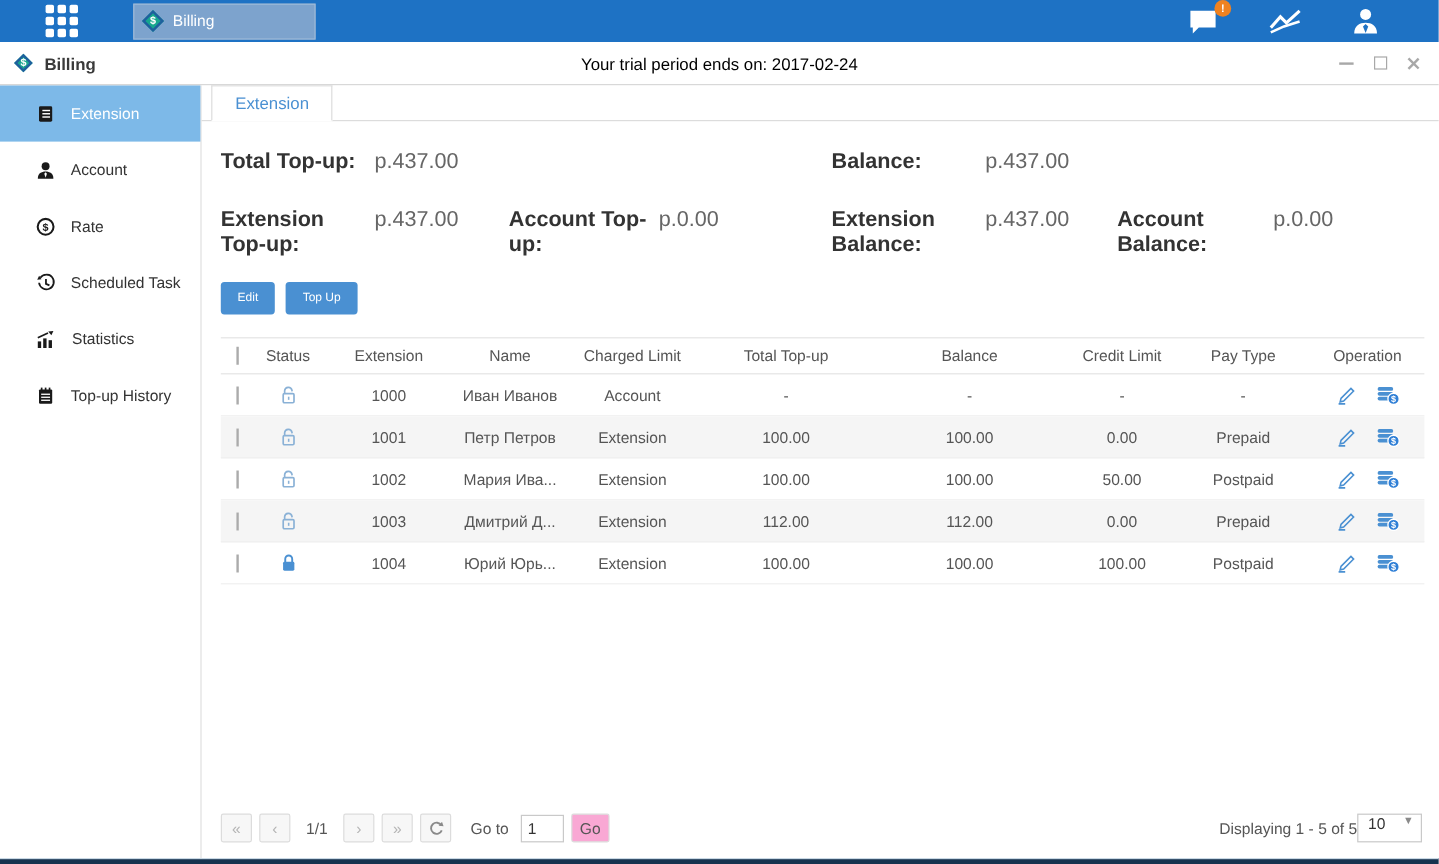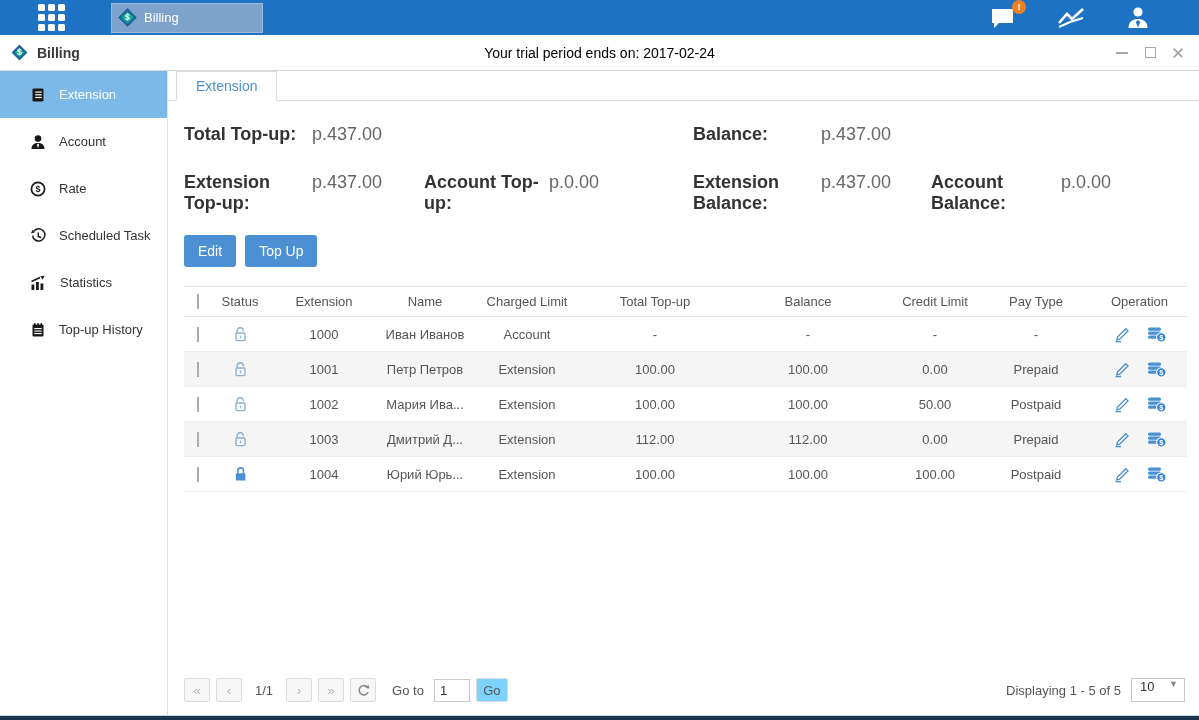--- a/index.html
+++ b/index.html
@@ -48,21 +48,21 @@
   .tab { padding:0 19px; line-height:28px; font-size:14px; color:#4a90d2; background:#fff;
     border:1px solid #dcdcdc; border-bottom:1px solid #fff; margin-bottom:-1px; cursor:pointer; }
 
   .summary { margin:23px 12px 0 16px; display:grid; font-size:18px; row-gap:27px;
     grid-template-columns:128px 112px 125px 144px 128px 110px 130px auto; }
   .summary .lbl { font-weight:bold; color:#333; }
   .summary .val { color:#666; }
 
   .actions { margin:21px 0 0 16px; display:flex; gap:9px; }
   .btn-primary { background:#4a90d2; color:#fff; border:none; border-radius:3px; padding:8px 14px;
-    font-size:14px; font-family:inherit; cursor:pointer; }
+    font-size:10px; font-family:inherit; cursor:pointer; }
 
   .grid-table { margin:19px 12px 0 16px; border-top:1px solid #e4e4e4; font-size:13px; }
   .t-row { display:grid; grid-template-columns:28px 56px 112px 90px 114px 142px 164px 90px 112px auto;
     align-items:center; text-align:center; }
   .t-head { height:30px; color:#555; border-bottom:1px solid #e4e4e4; }
   .t-body .t-row { height:35px; color:#555; border-bottom:1px solid #efefef; }
   .t-body .t-row:nth-child(even) { background:#f5f5f5; }
   .cell { overflow:hidden; text-overflow:ellipsis; white-space:nowrap; }
   .checkbox { width:13px; height:13px; border:1px solid #ababab; border-radius:2px; background:#fff;
     margin:0 auto; cursor:pointer; }
@@ -71,23 +71,23 @@
 
   .spacer { flex:1; }
 
   .paging { height:44px; display:flex; align-items:center; padding:0 14px 6px 16px; gap:6px; font-size:13px; color:#555; }
   .pg-btn { width:26px; height:24px; background:#f7f7f7; border:1px solid #dcdcdc; border-radius:2px;
     color:#b5b5b5; font-size:13px; display:flex; align-items:center; justify-content:center; cursor:pointer; }
   .pg-ind { margin:0 7px; color:#555; }
   .pg-goto-label { margin-left:10px; margin-right:4px; }
   .pg-input { width:36px; height:23px; border:1px solid #c9c9c9; font-size:13px; text-align:left;
     padding-left:5px; font-family:inherit; color:#333; }
-  .pg-go { width:32px; height:24px; background:#7dd3fc; border:1px solid #dcdcdc; border-radius:2px;
+  .pg-go { width:32px; height:24px; background:#f9a8d4; border:1px solid #dcdcdc; border-radius:2px;
     color:#555; font-size:13px; display:flex; align-items:center; justify-content:center; cursor:pointer; }
-  .pg-right { margin-left:auto; display:flex; align-items:center; gap:10px; }
+  .pg-right { margin-left:auto; display:flex; align-items:center; }
   .pg-select { width:54px; height:24px; border:1px solid #c9c9c9; background:#fff; display:flex;
     justify-content:space-between; padding:0 6px 0 8px; cursor:pointer; color:#333; }
   .pg-select .arrow { color:#8a8a8a; font-size:9px; }
 
   .bottom-strip { height:5px; background:#16334f; border-top:1px solid #c9d8e4; }
 </style>
 </head>
 <body>
 
 <div class="topbar">

